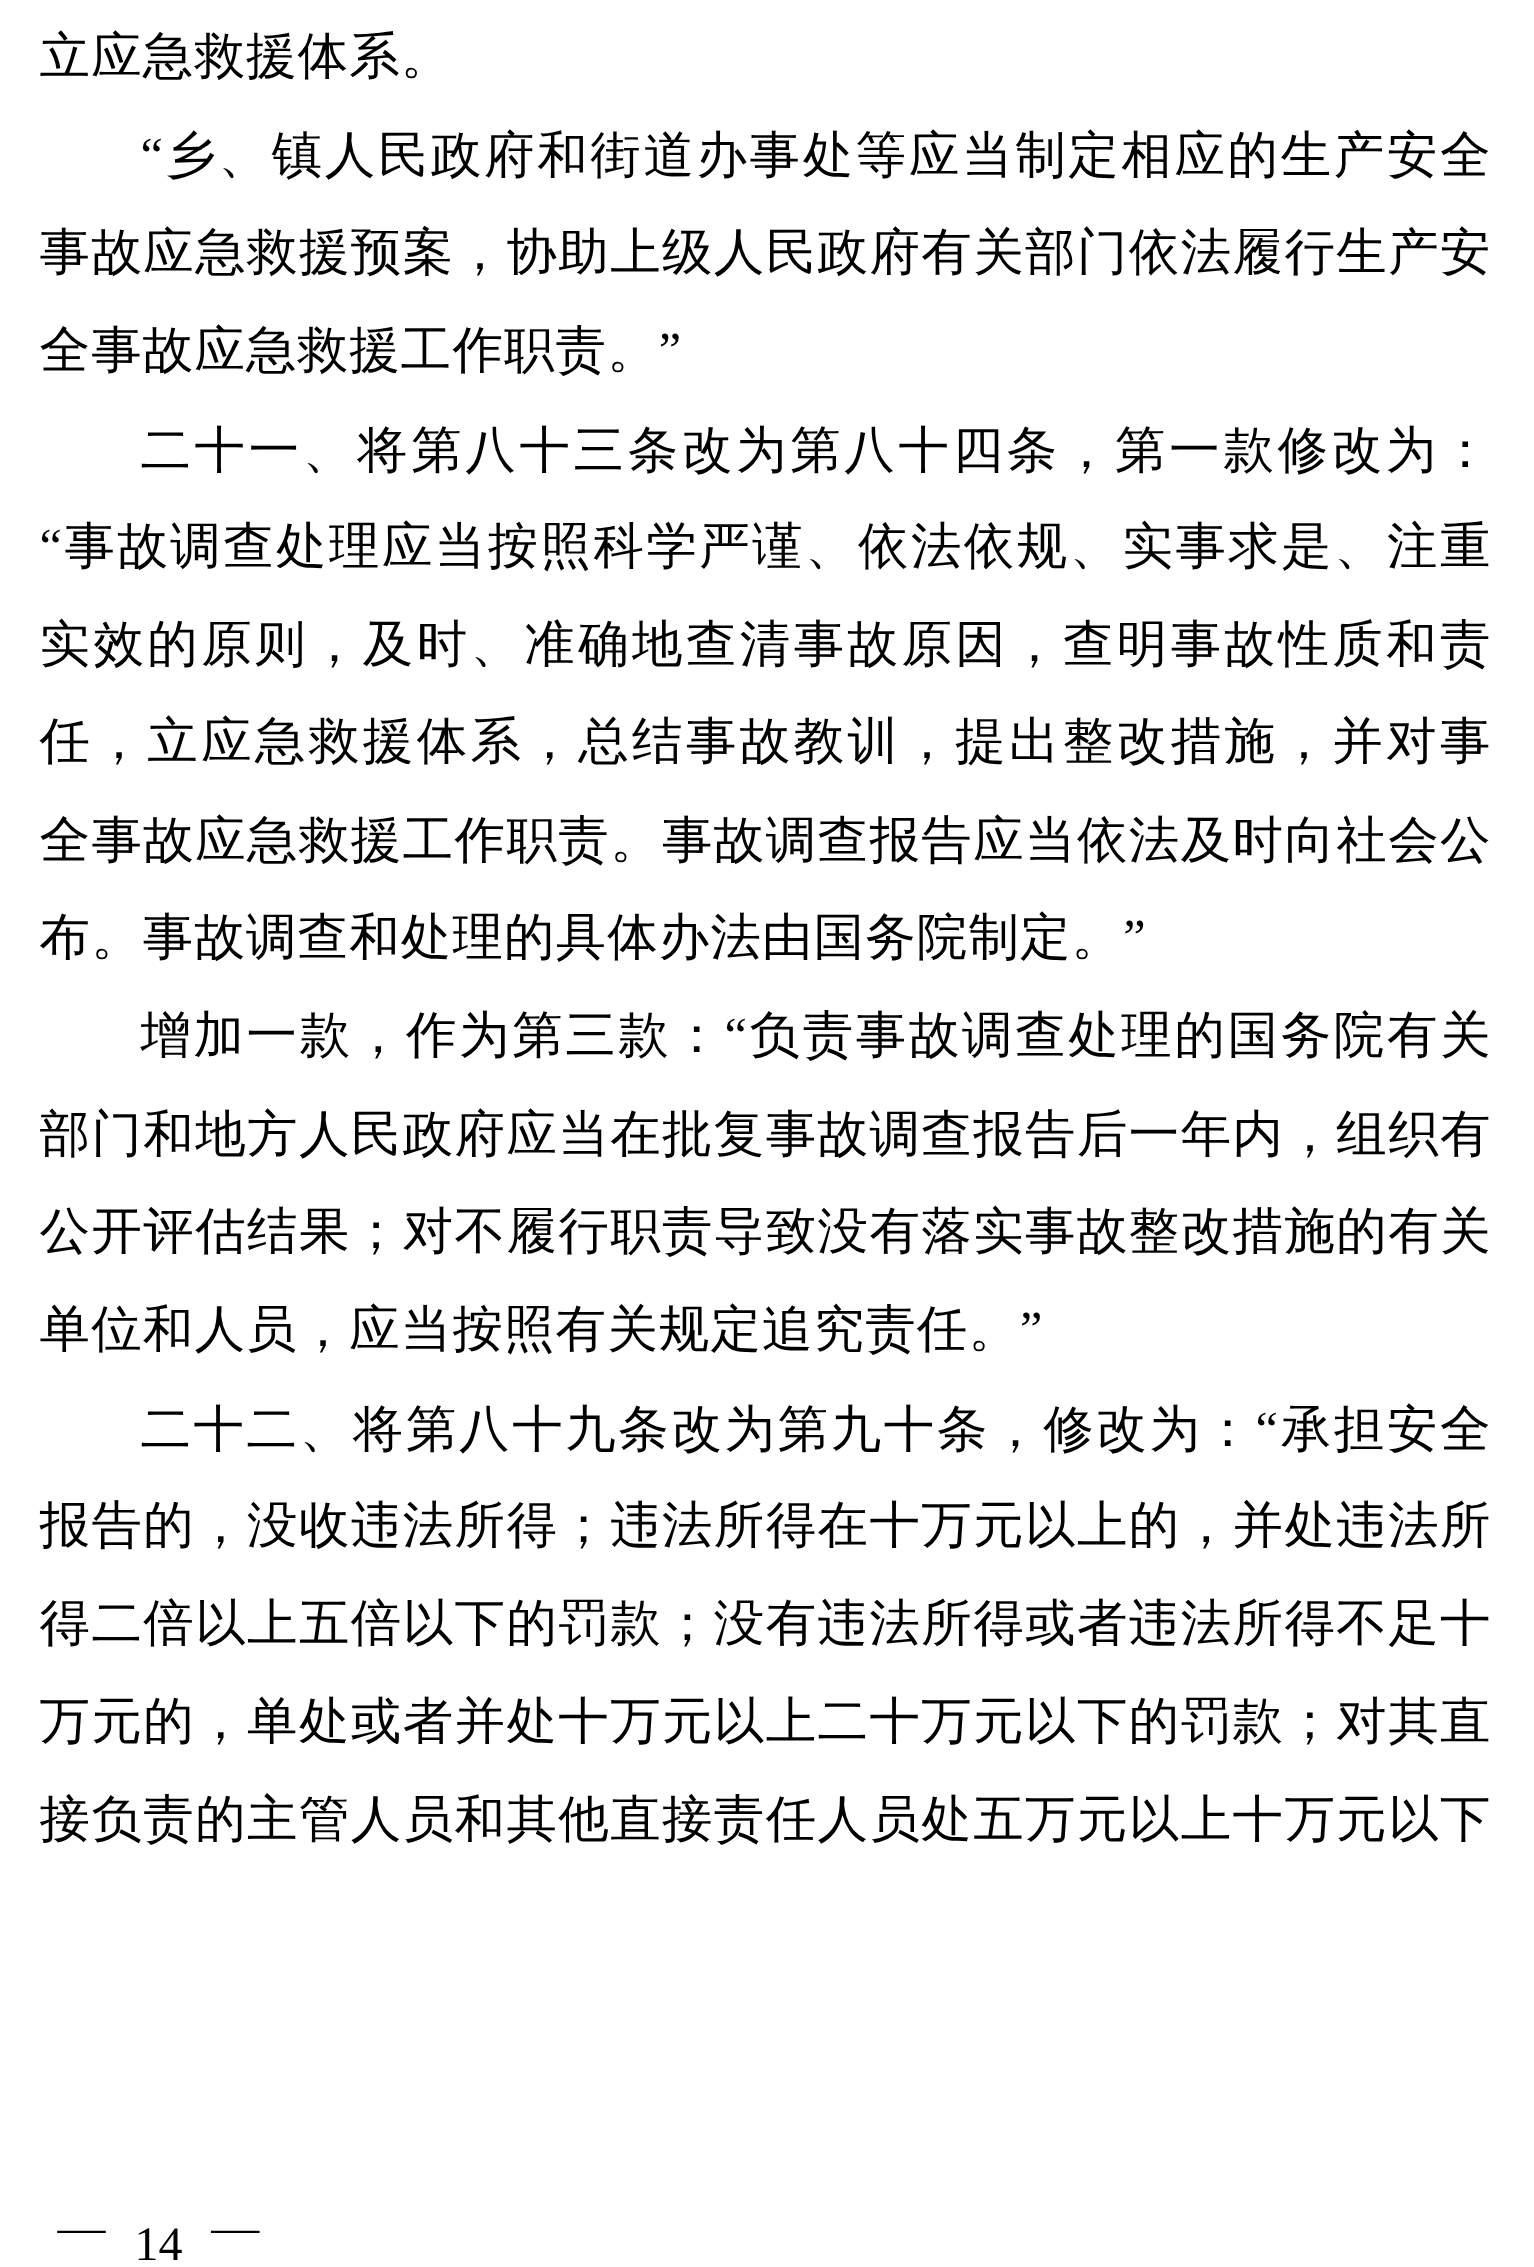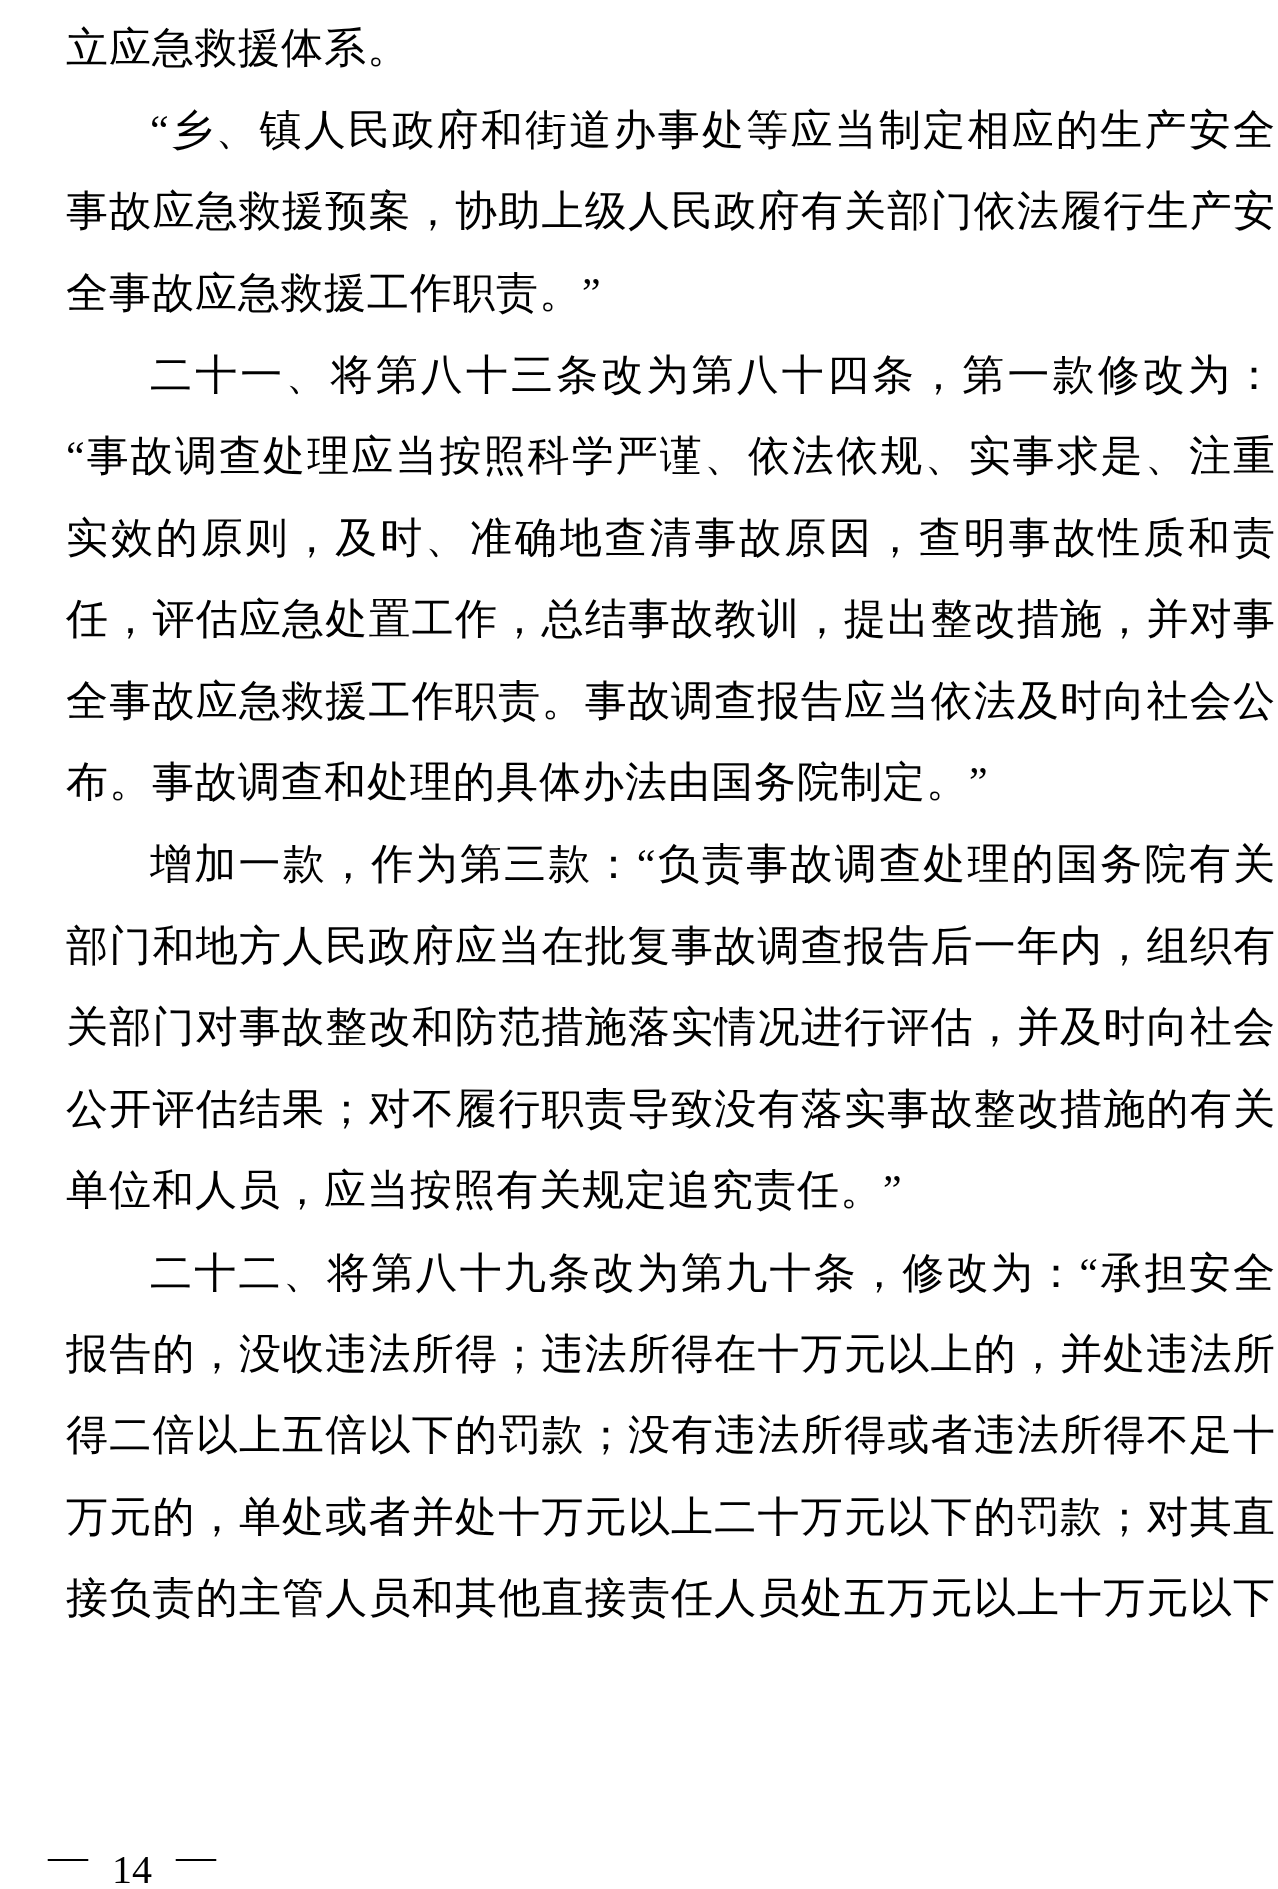--- a/index.html
+++ b/index.html
@@ -8,21 +8,21 @@
     font-family:"Liberation Serif","DejaVu Serif",serif;
     color:#000000;
   }
   .page{
     box-sizing:border-box;
     width:1278px;height:1889px;
     padding:8px 36px 0 33px;
     position:relative;
     background:#ffffff;
   }
-  .doc-body{width:100%;margin-left:33px;}
+  .doc-body{width:100%;}
   .line{
     font-size:42px;
     line-height:81.6px;
     height:81.6px;
     letter-spacing:1px;
     white-space:nowrap;
     overflow:visible;
   }
   .line.justify{
     letter-spacing:0;
@@ -61,26 +61,25 @@
 
 <div class="page">
   <div class="doc-body">
       <div class="line">立应急救援体系。</div>
       <div class="line indent justify">“乡、镇人民政府和街道办事处等应当制定相应的生产安全</div>
       <div class="line justify">事故应急救援预案，协助上级人民政府有关部门依法履行生产安</div>
       <div class="line">全事故应急救援工作职责。”</div>
       <div class="line indent justify"><span class="clause-num">二十一、</span>将第八十三条改为第八十四条，第一款修改为：</div>
       <div class="line justify">“事故调查处理应当按照科学严谨、依法依规、实事求是、注重</div>
       <div class="line justify">实效的原则，及时、准确地查清事故原因，查明事故性质和责</div>
-      <div class="line justify">任，评估应急处置工作，总结事故教训，提出整改措施，并对事</div>
+      <div class="line justify">任，立应急救援体系，总结事故教训，提出整改措施，并对事</div>
       <div class="line justify">全事故应急救援工作职责。事故调查报告应当依法及时向社会公</div>
       <div class="line">布。事故调查和处理的具体办法由国务院制定。”</div>
       <div class="line indent justify">增加一款，作为第三款：“负责事故调查处理的国务院有关</div>
       <div class="line justify">部门和地方人民政府应当在批复事故调查报告后一年内，组织有</div>
-      <div class="line justify">关部门对事故整改和防范措施落实情况进行评估，并及时向社会</div>
       <div class="line justify">公开评估结果；对不履行职责导致没有落实事故整改措施的有关</div>
       <div class="line">单位和人员，应当按照有关规定追究责任。”</div>
       <div class="line indent justify"><span class="clause-num">二十二、</span>将第八十九条改为第九十条，修改为：“承担安全</div>
       <div class="line justify">报告的，没收违法所得；违法所得在十万元以上的，并处违法所</div>
       <div class="line justify">得二倍以上五倍以下的罚款；没有违法所得或者违法所得不足十</div>
       <div class="line justify">万元的，单处或者并处十万元以上二十万元以下的罚款；对其直</div>
       <div class="line justify">接负责的主管人员和其他直接责任人员处五万元以上十万元以下</div>
     </div>
   <div class="footer">
     <span class="dash">—</span>

